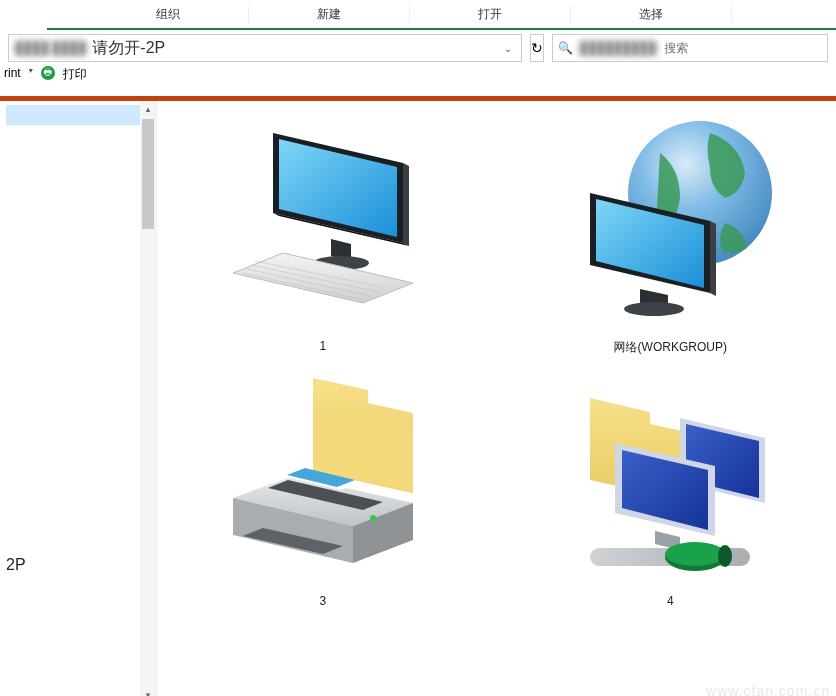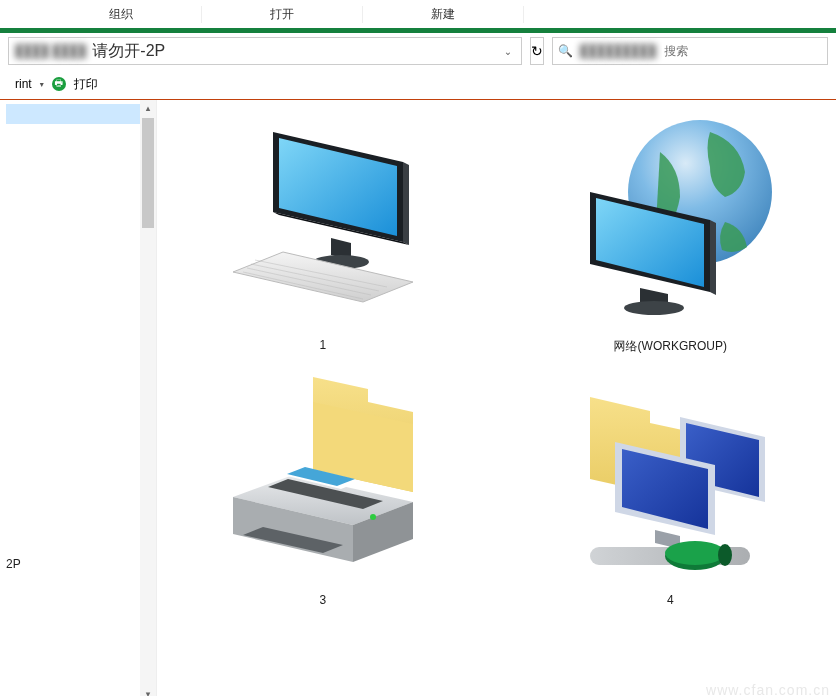--- a/index.html
+++ b/index.html
@@ -12,21 +12,22 @@
   background: #fff;
   color: #000;
   overflow: hidden;
 }
 
 
 .ribbon {
   height: 28px;
   display: flex;
   align-items: center;
-  border-bottom: 5px solid #15803d;
+  border-bottom: 2px solid #15803d;
+  margin-left: 47px;
 }
 .ribbon-tab {
   width: 160px;
   text-align: center;
   font-size: 12px;
   color: #333;
   border-right: 1px solid #eee;
 }
 .ribbon-tab:first-child { width: 40px; }
 
@@ -89,24 +90,24 @@
   outline: none;
   font-size: 12px;
   flex: 1;
   color: #a21caf;
 }
 
 
 .toolbar {
   height: 30px;
   display: flex;
-  align-items: center;
-  padding: 0 15px;
+  align-items: flex-start;
+  padding: 0 4px;
   gap: 8px;
-  border-bottom: 1px solid #c2410c;
+  border-bottom: 5px solid #c2410c;
 }
 .toolbar .dd-ic {
   font-size: 8px;
   color: #555;
 }
 .print-icon {
   width: 14px;
   height: 14px;
   border-radius: 50%;
   background: #1a9e3e;
@@ -156,21 +157,21 @@
 }
 .nav-scroll-arrow.up { top: 0; }
 .nav-scroll-arrow.down { bottom: 0; }
 .nav-items {
   padding: 4px 0 0 6px;
   width: 138px;
 }
 .nav-item {
   height: 20px;
   line-height: 20px;
-  font-size: 12px;
+  font-size: 16px;
   color: #222;
 }
 .nav-item.sel {
   background: #cde8ff;
 }
 .nav-gap { height: 430px; } 
 
 .content {
   flex: 1;
   padding: 12px 12px;
@@ -214,22 +215,23 @@
 
 
 .item-icon svg { width: 100%; height: 100%; }
 </style>
 </head>
 <body>
 
 <div class="ribbon">
   <div class="ribbon-tab"></div>
   <div class="ribbon-tab">组织</div>
+  <div class="ribbon-tab">新建</div>
   <div class="ribbon-tab">打开</div>
-  <div class="ribbon-tab">新建</div>
+  <div class="ribbon-tab">选择</div>
 </div>
 
 <div class="address-row">
   <div class="address-box">
     <span class="blur-span">████  ████</span>
     <span class="addr-text">请勿开-2P</span>
     <span class="addr-spacer"></span>
     <span class="addr-dd">⌄</span>
   </div>
   <div class="refresh-box">

